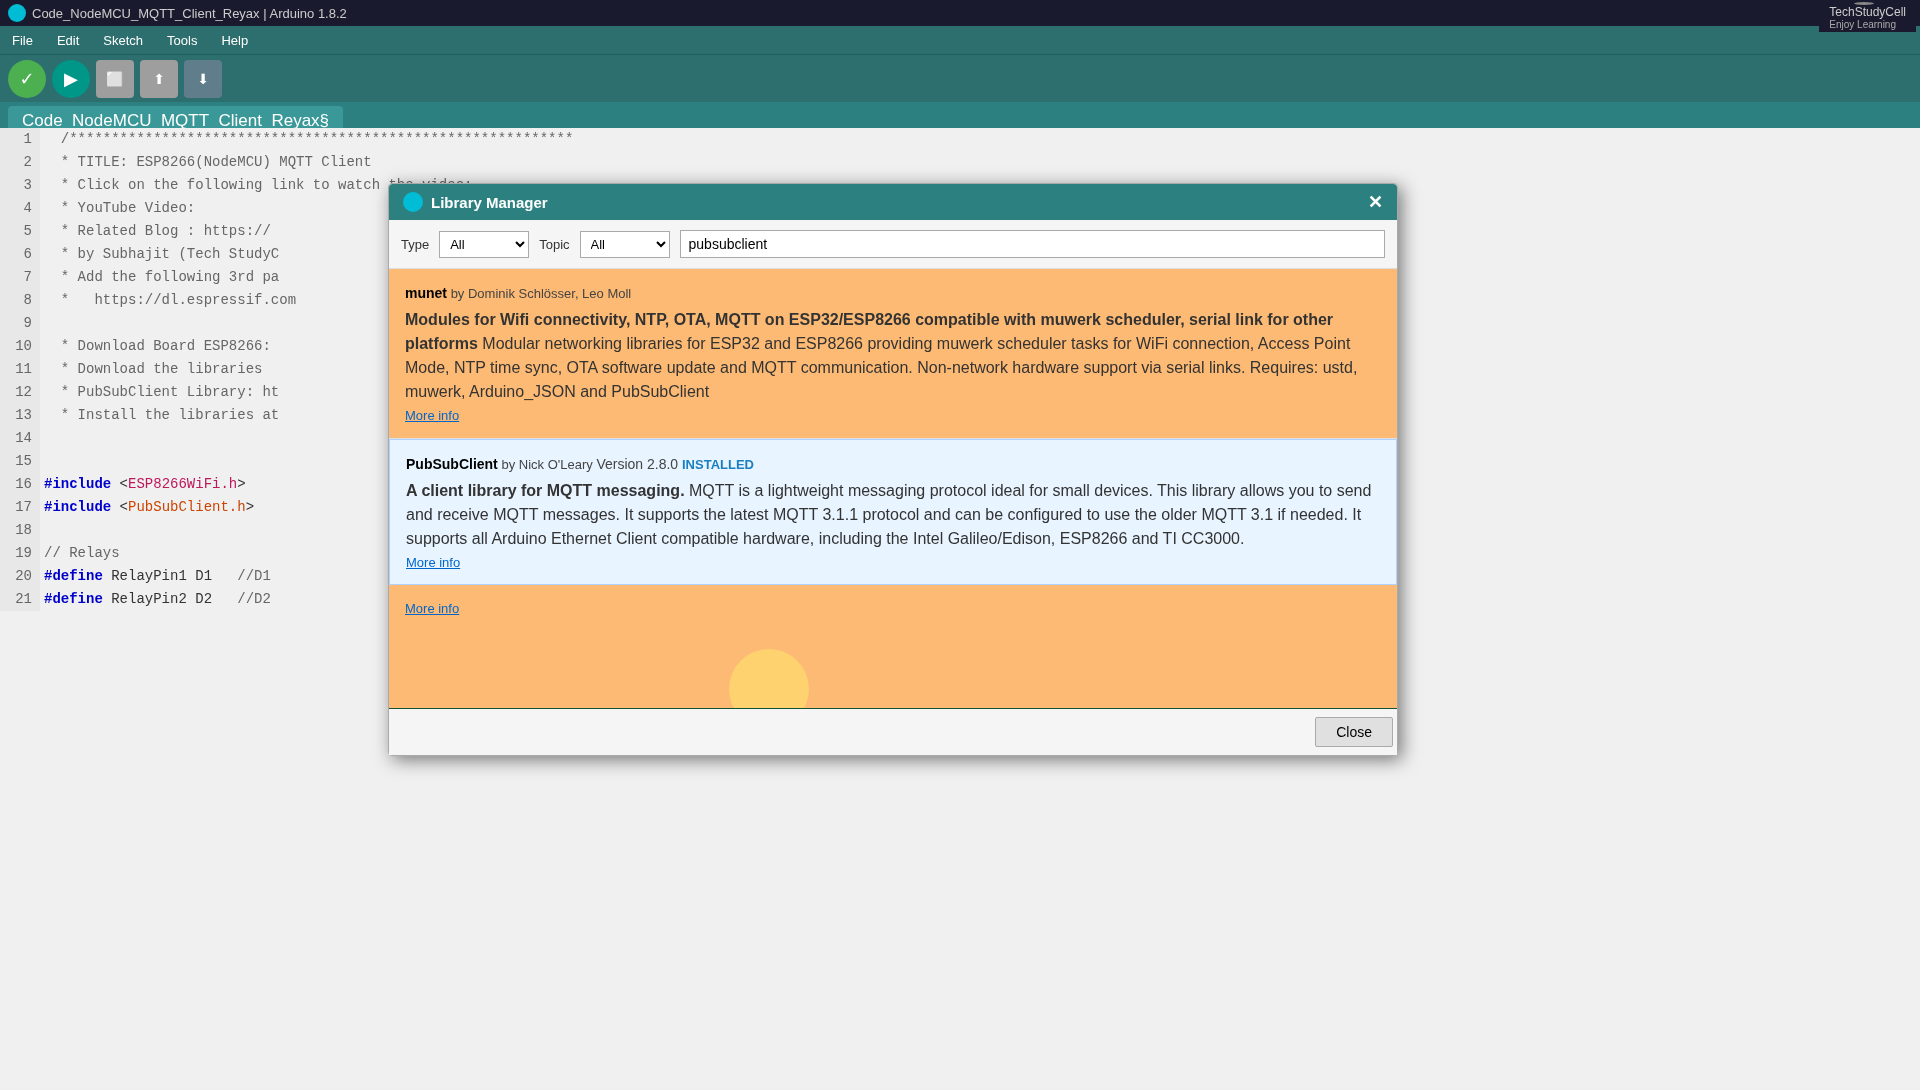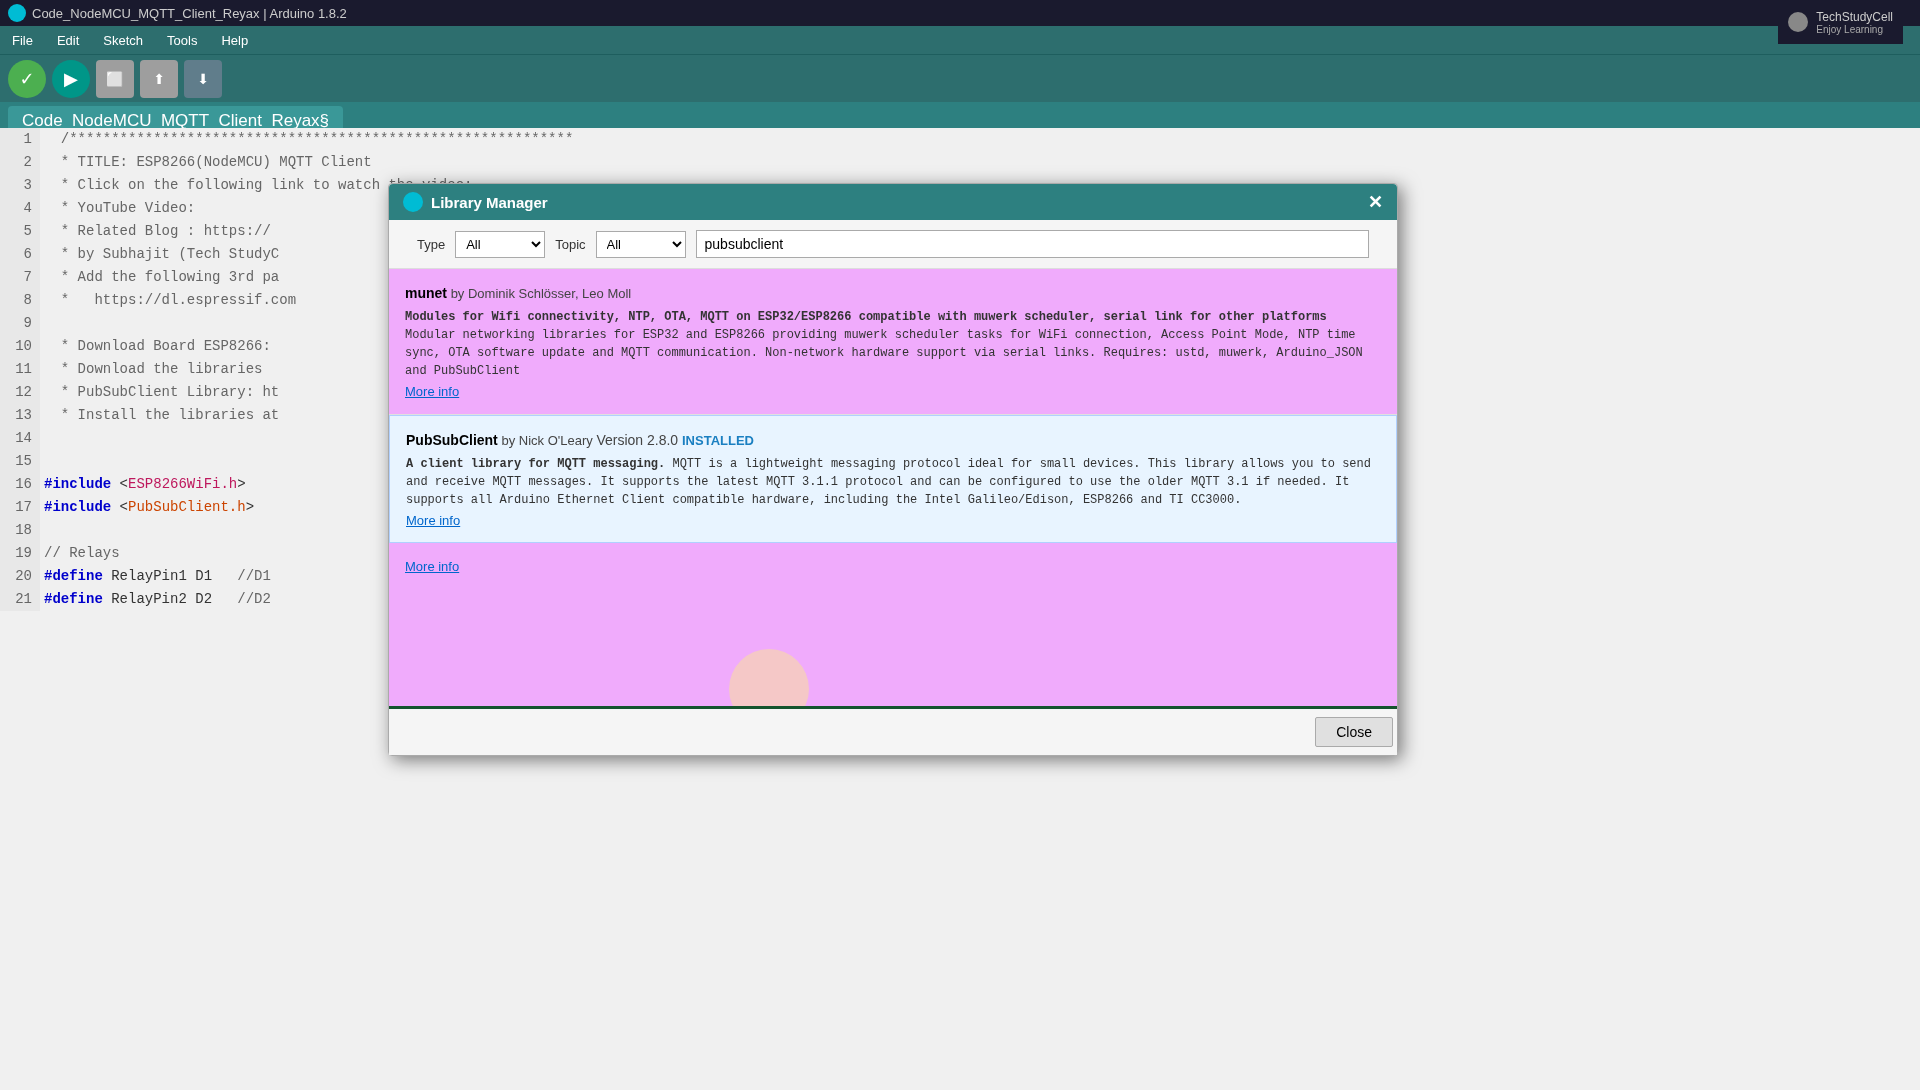--- a/index.html
+++ b/index.html
@@ -120,26 +120,27 @@
       flex-shrink: 0;
     }
     .line-content { color: #333; padding-left: 4px; }
     .kw { color: #0000cc; font-weight: bold; }
     .comment { color: #666; }
 
     
     #branding {
       position: absolute;
       top: 0;
-      right: 17px;
+      right: 4px;
       display: flex;
       align-items: center;
       background: #1a1a2e;
       padding: 2px 10px;
-      height: 44px;
+      height: 32px;
+      flex-direction: column;
     }
     #branding .avatar {
       width: 20px;
       height: 20px;
       border-radius: 50%;
       background: #888;
       margin-right: 8px;
     }
     #branding .brand-text {
       font-family: Arial, sans-serif;
@@ -198,21 +199,21 @@
       font-size: 18px;
       cursor: pointer;
       font-weight: bold;
       line-height: 1;
     }
 
     
     #filter-row {
       display: flex;
       align-items: center;
-      padding: 10px 28px;
+      padding: 10px 12px;
       gap: 10px;
       background: #f5f5f5;
       border-bottom: 1px solid #ddd;
     }
     .filter-label {
       font-size: 13px;
       color: #333;
     }
     .filter-select {
       padding: 4px 6px;
@@ -226,22 +227,22 @@
       flex: 1;
       padding: 5px 8px;
       font-size: 14px;
       border: 1px solid #aaa;
     }
 
     
     #lib-list {
       overflow-y: auto;
       height: 440px;
-      background: #f0abfc;
-      border-bottom: 3px solid #14532d;
+      background: #fdba74;
+      border-bottom: 1px solid #14532d;
       position: relative;
     }
 
     .lib-item {
       padding: 14px 16px 12px;
       border-bottom: 1px solid #e0e0e0;
       font-size: 13px;
       line-height: 1.5;
     }
     .lib-item:last-child { border-bottom: none; }
@@ -264,22 +265,21 @@
       font-size: 14px;
     }
     .installed-badge {
       color: #1a7fc1;
       font-weight: bold;
       font-size: 13px;
     }
     .lib-desc {
       color: #333;
       margin: 4px 0 2px;
-      font-size: 12px;
-      font-family: Liberation Mono, monospace;
+      font-size: 16px;
     }
     .lib-desc strong { font-weight: bold; }
     .more-info-link {
       color: #0066cc;
       text-decoration: underline;
       cursor: pointer;
       font-size: 13px;
     }
     .lib-controls {
       display: flex;

